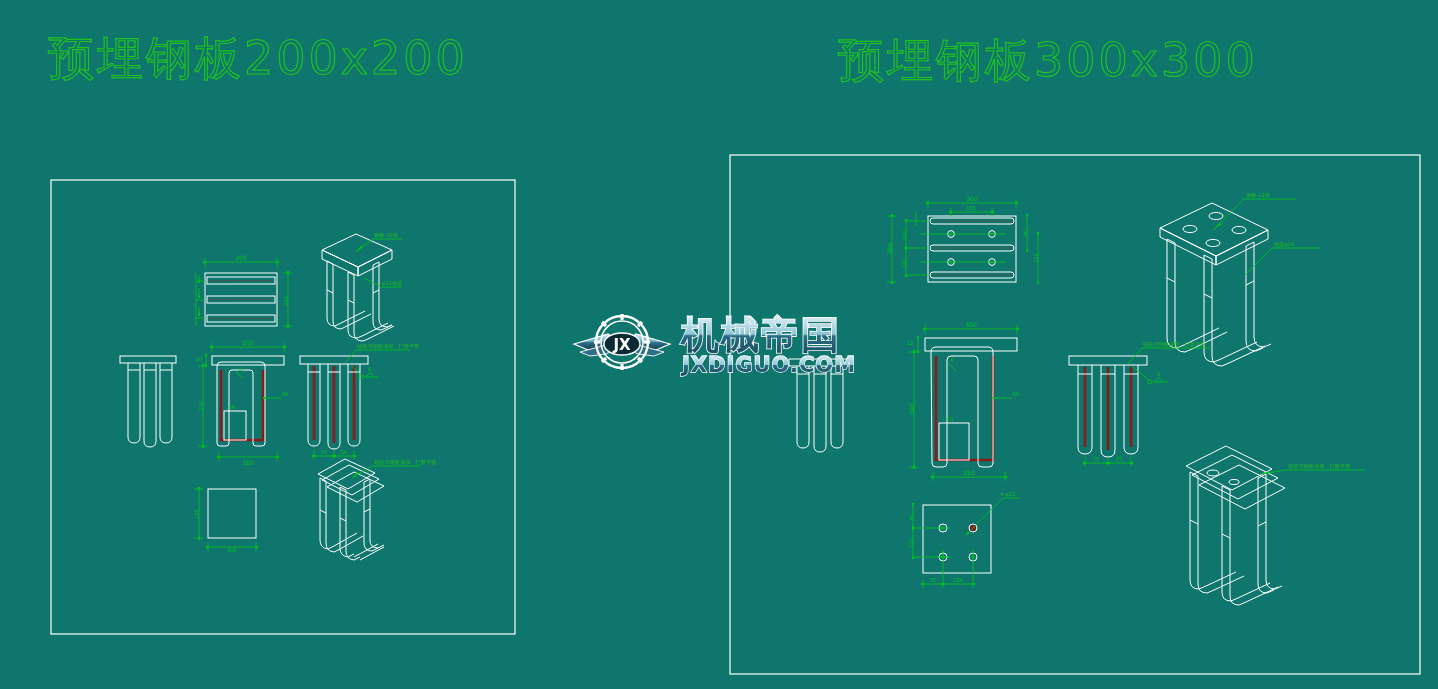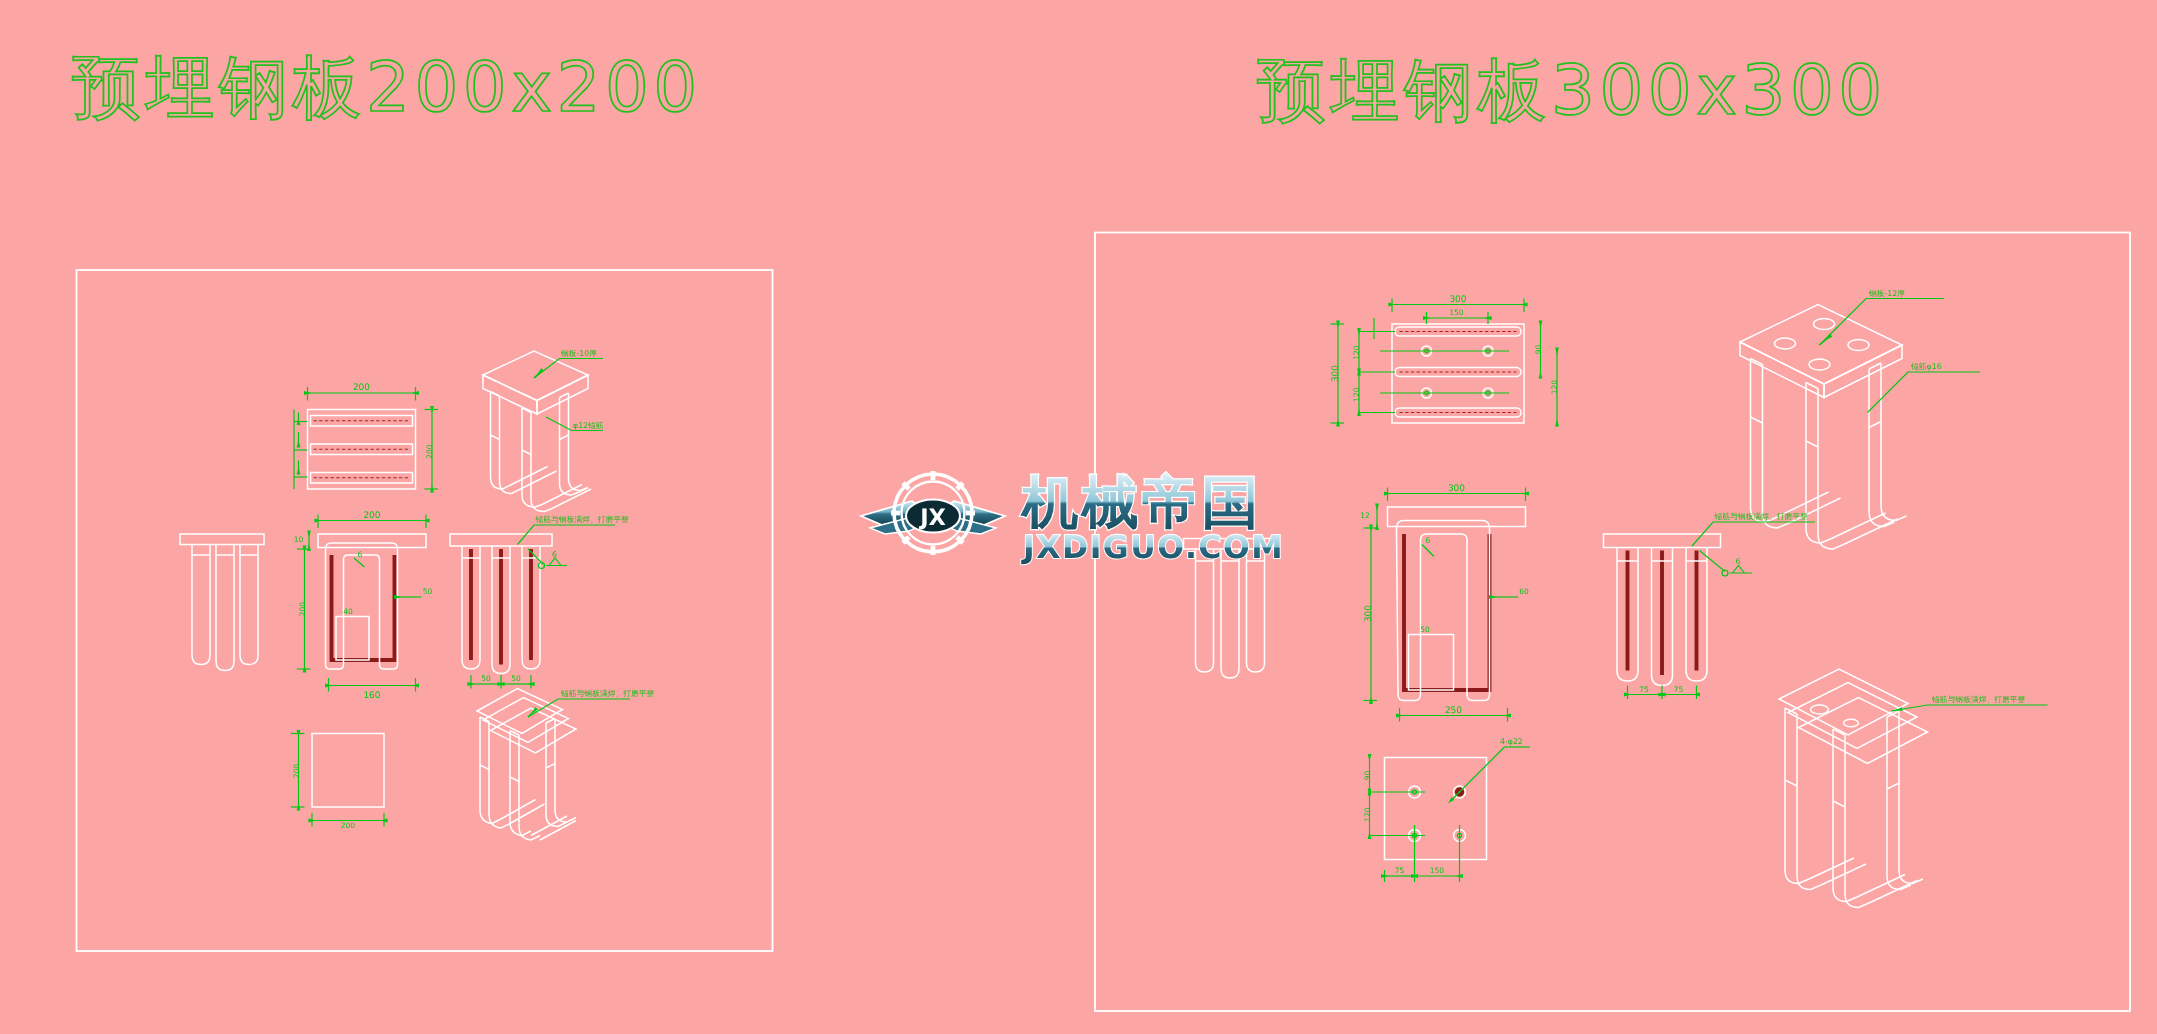--- a/index.html
+++ b/index.html
@@ -1,17 +1,17 @@
 <!DOCTYPE html>
 <html><head>
 <meta charset="utf-8">
 <style>
   html,body{margin:0;padding:0;background:#000;}
   body{width:1438px;height:689px;overflow:hidden;font-family:"Liberation Sans",sans-serif;}
-  #stage{position:relative;width:1438px;height:689px;background:#fca5a5;}
+  #stage{position:relative;width:1438px;height:689px;background:#0f766e;}
   #cad{position:absolute;left:0;top:0;}
   .title-txt{font-family:"DejaVu Sans",sans-serif;fill:none;stroke:#22c11e;stroke-width:1.15;
              font-size:46px;letter-spacing:3px;}
   .wm{position:absolute;}
   #wm-logo{left:566px;top:306px;width:300px;height:72px;}
 </style>
 </head>
 <body>
 
 <div id="stage">

